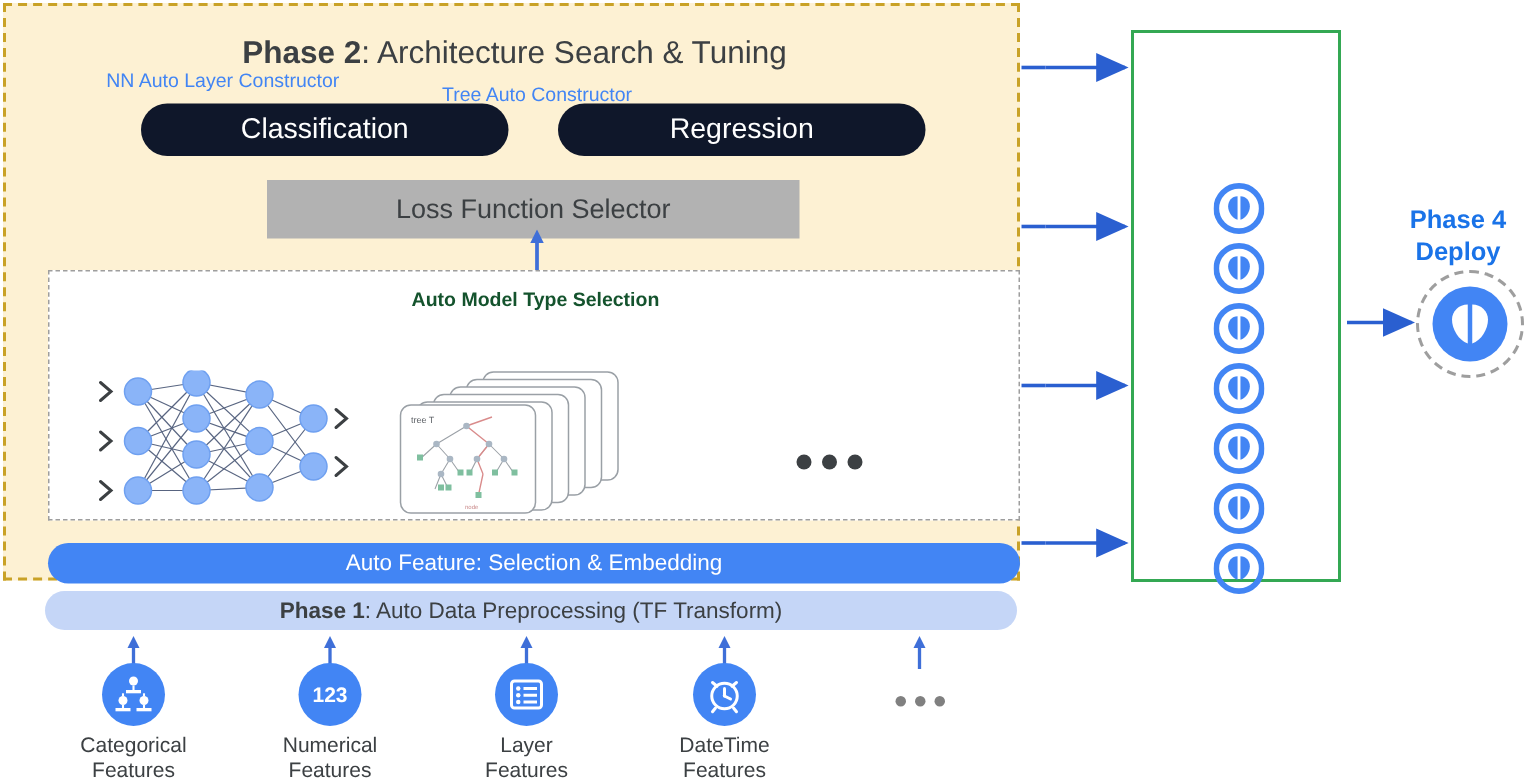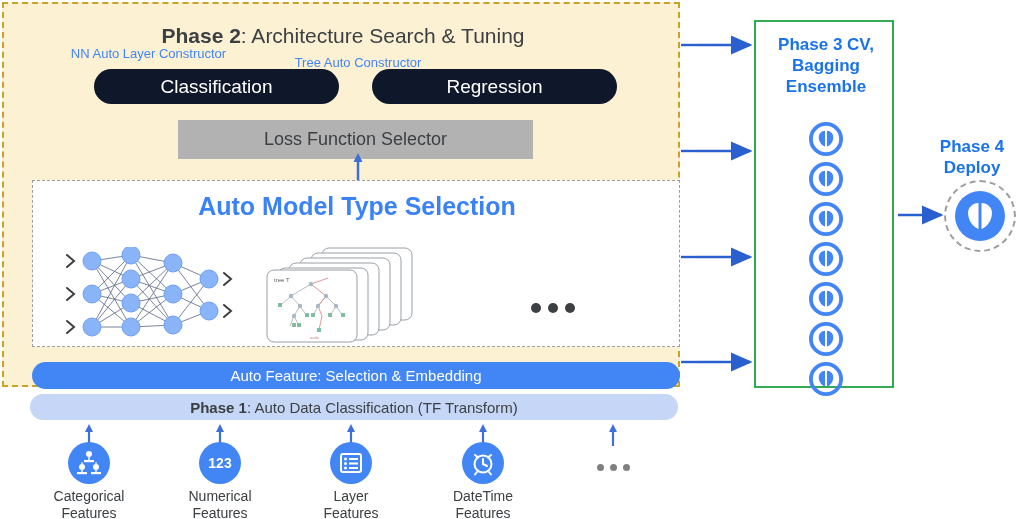--- a/index.html
+++ b/index.html
@@ -89,23 +89,23 @@
     background: #ffffff;
     border: 1px dashed #9e9e9e;
     box-sizing: border-box;
   }
   #model-box-title {
     position: absolute;
     left: 0;
     top: 11px;
     width: 648px;
     text-align: center;
-    font-size: 25px;
+    font-size: 13px;
     font-weight: bold;
-    color: #3b82f6;
+    color: #14532d;
   }
   .sub-caption {
     position: absolute;
     color: #4285f4;
     font-size: 13px;
     text-align: center;
     line-height: 16px;
   }
   #nn-caption   { left: 62px;  top: 42px; width: 165px; }
   #tree-caption { left: 258px; top: 51px; width: 192px; }
@@ -425,21 +425,21 @@
       <span></span>
     </div>
 
     <div id="auto-feature-bar">
       <span>Auto Feature: Selection &amp; Embedding</span>
     </div>
   </div>
 
   <div id="phase1-bar">
     <span>
-      <span class="b">Phase 1</span><span>: Auto Data Classification (TF Transform)</span>
+      <span class="b">Phase 1</span><span>: Auto Data Preprocessing (TF Transform)</span>
     </span>
   </div>
 
   <div class="feature" id="feat-0">
     <svg class="arrow-up" viewBox="0 0 12 22">
       <line x1="6" y1="22" x2="6" y2="7" stroke="#3f6fd8" stroke-width="2.2"></line>
       <polygon points="6,0 2,8 10,8" fill="#3f6fd8"></polygon>
     </svg>
     <div class="circ">
       <svg viewBox="0 0 42 42" width="42" height="42">
@@ -534,25 +534,20 @@
     <line x1="6" y1="22" x2="6" y2="7" stroke="#3f6fd8" stroke-width="2.2"></line>
     <polygon points="6,0 2,8 10,8" fill="#3f6fd8"></polygon>
   </svg>
   <div id="feat-ellipsis">
     <span></span>
     <span></span>
     <span></span>
   </div>
 
   <div id="phase3-box">
-    <div id="phase3-title">
-      <span>Phase 3 CV,</span><br>
-      <span>Bagging</span><br>
-      <span>Ensemble</span>
-    </div>
     <div id="phase3-icons">
         <svg width="34" height="34" viewBox="0 0 54 54">
           <circle cx="27" cy="27" r="24" fill="none" stroke="#4285f4" stroke-width="6"></circle>
           <path d="M25.5 14 C19.5 14 15.5 19 15.5 24.5 C15.5 30.5 19.5 37 25.5 39 Z" fill="#4285f4"></path>
           <path d="M28.5 14 C34.5 14 38.5 19 38.5 24.5 C38.5 30.5 34.5 37 28.5 39 Z" fill="#4285f4"></path>
         </svg>
         <svg width="34" height="34" viewBox="0 0 54 54">
           <circle cx="27" cy="27" r="24" fill="none" stroke="#4285f4" stroke-width="6"></circle>
           <path d="M25.5 14 C19.5 14 15.5 19 15.5 24.5 C15.5 30.5 19.5 37 25.5 39 Z" fill="#4285f4"></path>
           <path d="M28.5 14 C34.5 14 38.5 19 38.5 24.5 C38.5 30.5 34.5 37 28.5 39 Z" fill="#4285f4"></path>

